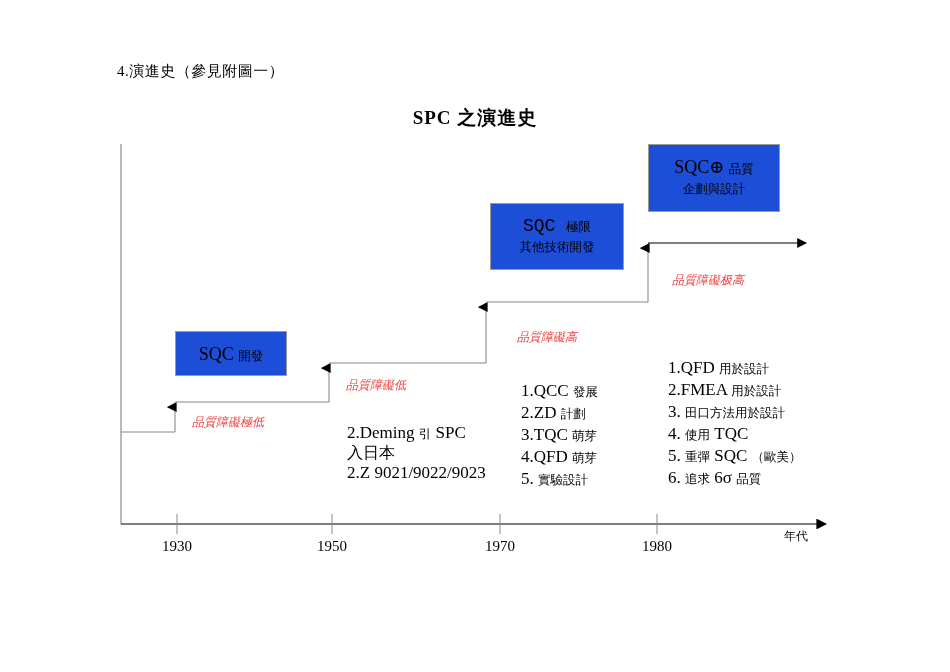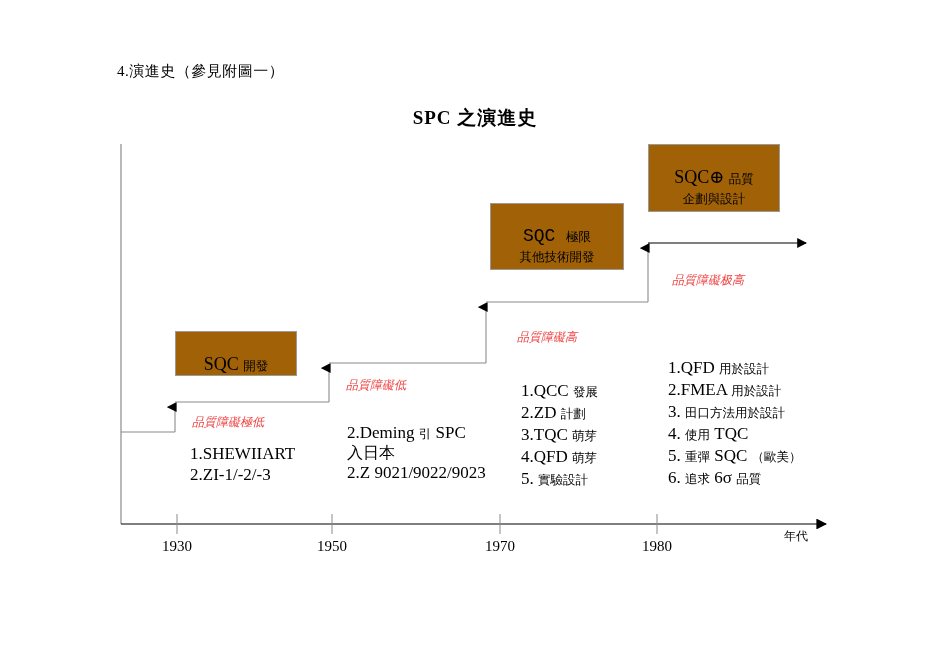--- a/index.html
+++ b/index.html
@@ -38,24 +38,24 @@
     letter-spacing: 1px;
   }
   #diagram-svg {
     position: absolute;
     left: 0;
     top: 0;
   }
   .step-box {
     position: absolute;
     border: 1px solid #9a9a9a;
-    background: #a16207;
+    background: #1d4ed8;
     box-sizing: border-box;
     text-align: center;
-    padding-top: 19px;
+    padding-top: 9px;
     line-height: 1.45;
   }
   .box-line1 {
     font-size: 18px;
     white-space: nowrap;
   }
   .box-line2 {
     font-size: 12.5px;
     white-space: nowrap;
   }
@@ -137,44 +137,40 @@
 
     <line x1="486" y1="363" x2="486" y2="307" stroke="#8a8a8a" stroke-width="1.1" marker-end="url(#arrow-up)"></line>
 
     <line x1="486" y1="302" x2="648" y2="302" stroke="#8a8a8a" stroke-width="1.1"></line>
 
     <line x1="648" y1="302" x2="648" y2="248" stroke="#8a8a8a" stroke-width="1.1" marker-end="url(#arrow-up)"></line>
 
     <line x1="648" y1="243" x2="806" y2="243" stroke="#000000" stroke-width="1.1" marker-end="url(#arrow-right)"></line>
   </svg>
 
-  <div class="step-box" style="left:175px; top:331px; width:122px; height:45px;">
+  <div class="step-box" style="left:175px; top:331px; width:112px; height:45px;">
     <div class="box-line1"><span>SQC</span> <span class="sm">開發</span></div>
   </div>
 
 
   <div class="step-box" style="left:490px; top:203px; width:134px; height:67px;font-family:Liberation Mono, monospace;">
     <div class="box-line1"><span>SQC</span> <span class="sm">極限</span></div>
     <div class="box-line2">其他技術開發</div>
   </div>
 
   <div class="step-box" style="left:648px; top:144px; width:132px; height:68px;">
     <div class="box-line1"><span>SQC⊕</span> <span class="sm">品質</span></div>
     <div class="box-line2">企劃與設計</div>
   </div>
 
   <div class="barrier-label" style="left:192px; top:414px;">品質障礙極低</div>
   <div class="barrier-label" style="left:346px; top:377px;">品質障礙低</div>
   <div class="barrier-label" style="left:517px; top:329px;">品質障礙高</div>
   <div class="barrier-label" style="left:672px; top:272px;">品質障礙极高</div>
 
-  <div class="item-list narrow" style="left:190px; top:443px;">
-    <div class="row">1.SHEWIIART</div>
-    <div class="row">2.ZI-1/-2/-3</div>
-  </div>
 
   <div class="item-list" style="left:347px; top:422px;">
     <div class="row"><span>2.Deming</span> <span class="sub">引</span> <span>SPC</span></div>
     <div class="row" style="font-size:16px; line-height:1.1;">入日本</div>
     <div class="row">2.Z 9021/9022/9023</div>
   </div>
 
   <div class="item-list" style="left:521px; top:380px;">
     <div class="row"><span>1.QCC</span> <span class="sub">發展</span></div>
     <div class="row"><span>2.ZD</span> <span class="sub">計劃</span></div>

